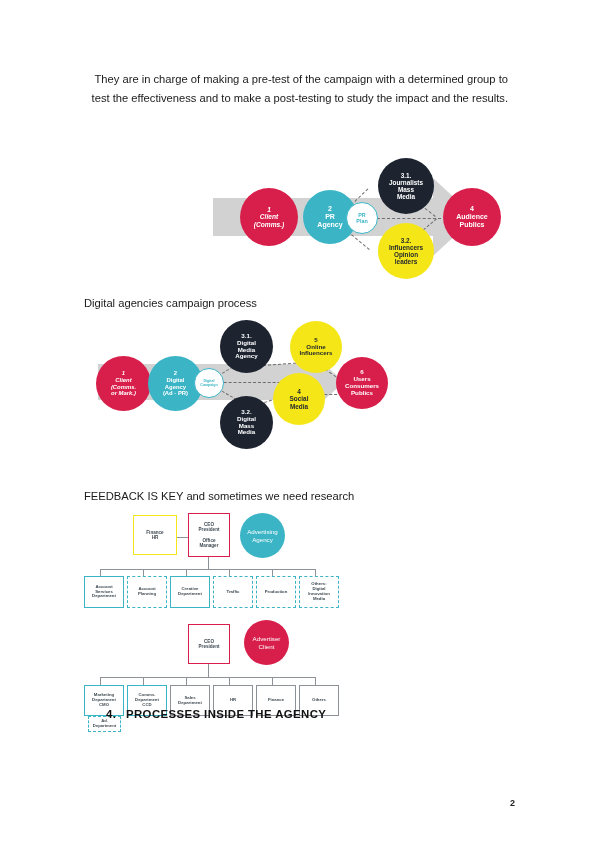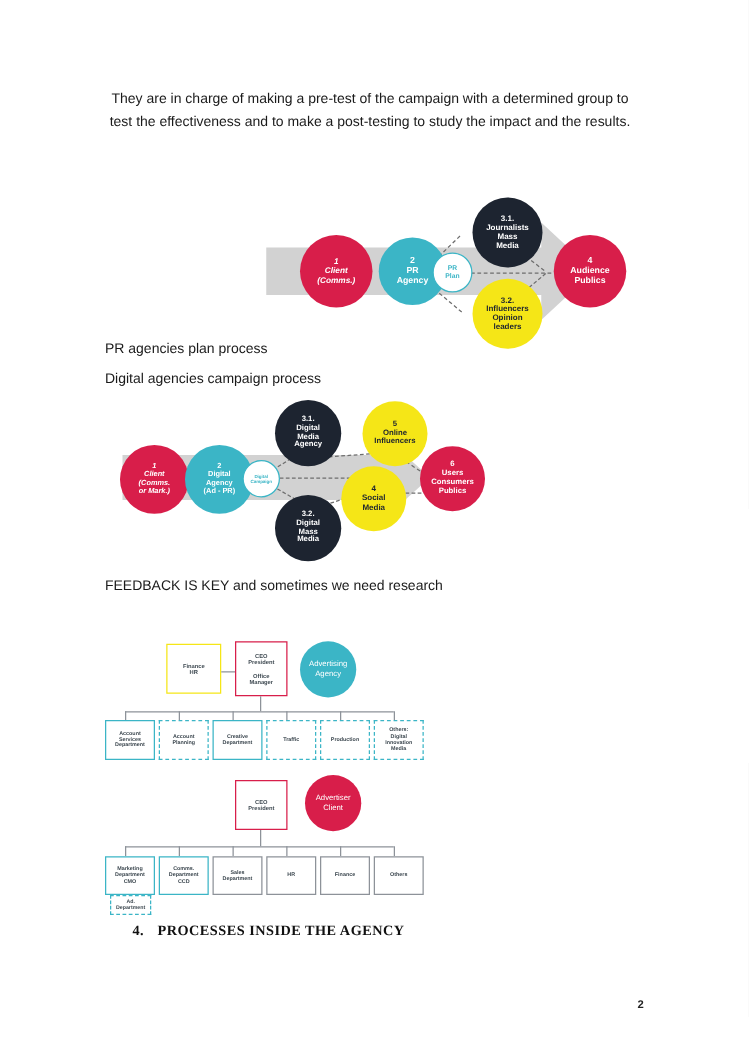--- a/index.html
+++ b/index.html
@@ -4,21 +4,21 @@
 <style>
   html,body{margin:0;padding:0;background:#f2f2f2;}
   body{font-family:"Liberation Sans", sans-serif;}
   .page{
     position:relative;width:599px;height:848px;background:#ffffff;
     margin:0 auto;overflow:hidden;
   }
   .para{
     position:absolute;left:84px;width:424px;
     font-size:11.2px;line-height:18.5px;color:#1a1a1a;
-    text-align:center;
+    text-align:right;
   }
   .caption{
     position:absolute;left:84px;font-size:11.2px;color:#1a1a1a;line-height:17px;
   }
   .heading{
     position:absolute;left:106px;font-size:11.4px;font-weight:bold;color:#111;
     letter-spacing:.4px;
   }
   .heading .num{display:inline-block;width:20px;}
   .pagenum{
@@ -106,21 +106,20 @@
 Opinion
 leaders</span>
     </div>
     <div class="node n-red" style="left:238px;top:32px;width:58px;height:58px;font-size:7px;">
       <span style="white-space:pre-line;">4
 Audience
 Publics</span>
     </div>
   </div>
 
-  <div class="caption" style="top:271px;">PR agencies plan process</div>
   <div class="caption" style="top:295px;">Digital agencies campaign process</div>
 
   <div class="diagram" style="left:96px;top:316px;width:300px;height:135px;">
     <div class="band" style="left:2px;top:48px;width:222px;height:36px;"></div>
     <div class="arrowhead" style="left:208px;top:30px;border-top:36px solid transparent;border-bottom:36px solid transparent;border-left:40px solid #d2d2d2;"></div>
 
     <div class="dashline" style="left:118px;top:62px;width:36px;transform:rotate(-32deg);"></div>
     <div class="dashline" style="left:118px;top:70px;width:36px;transform:rotate(30deg);"></div>
     <div class="dashline" style="left:118px;top:66px;width:86px;"></div>
     <div class="dashline" style="left:152px;top:50px;width:68px;transform:rotate(-4deg);"></div>
@@ -167,21 +166,21 @@
 Media</span>
     </div>
     <div class="node n-red" style="left:240px;top:41px;width:52px;height:52px;font-size:6.2px;">
       <span style="white-space:pre-line;">6
 Users
 Consumers
 Publics</span>
     </div>
   </div>
 
-  <div class="caption" style="top:461px;">FEEDBACK IS KEY and sometimes we need research</div>
+  <div class="caption" style="top:488px;">FEEDBACK IS KEY and sometimes we need research</div>
 
 
   <div class="diagram" style="left:84px;top:513px;width:250px;height:95px;">
 
     <div class="circ n-teal" style="left:156px;top:0px;width:45px;height:45px;font-size:6.2px;background:#3bb5c6;">
       <span style="white-space:pre-line;">Advertising
 Agency</span>
     </div>
 
     <div class="orgbox b-yellow" style="left:49px;top:2px;width:44px;height:40px;font-size:4.6px;">
@@ -278,19 +277,19 @@
     <div class="orgbox b-solid-grey" style="left:215px;top:65px;width:40px;height:31px;font-size:4.3px;">
       <span style="white-space:pre-line;">Others</span>
     </div>
 
     <div class="orgbox b-dash-teal" style="left:4px;top:96px;width:33px;height:16px;font-size:4.2px;">
       <span style="white-space:pre-line;">Ad.
 Department</span>
     </div>
   </div>
 
-  <div class="heading" style="top:739px;font-family:Liberation Serif, serif;">
+  <div class="heading" style="top:708px;">
     <span class="num">4.</span><span>PROCESSES INSIDE THE AGENCY</span>
   </div>
 
   <div class="pagenum">2</div>
 
 </div>
 
 </body></html>

